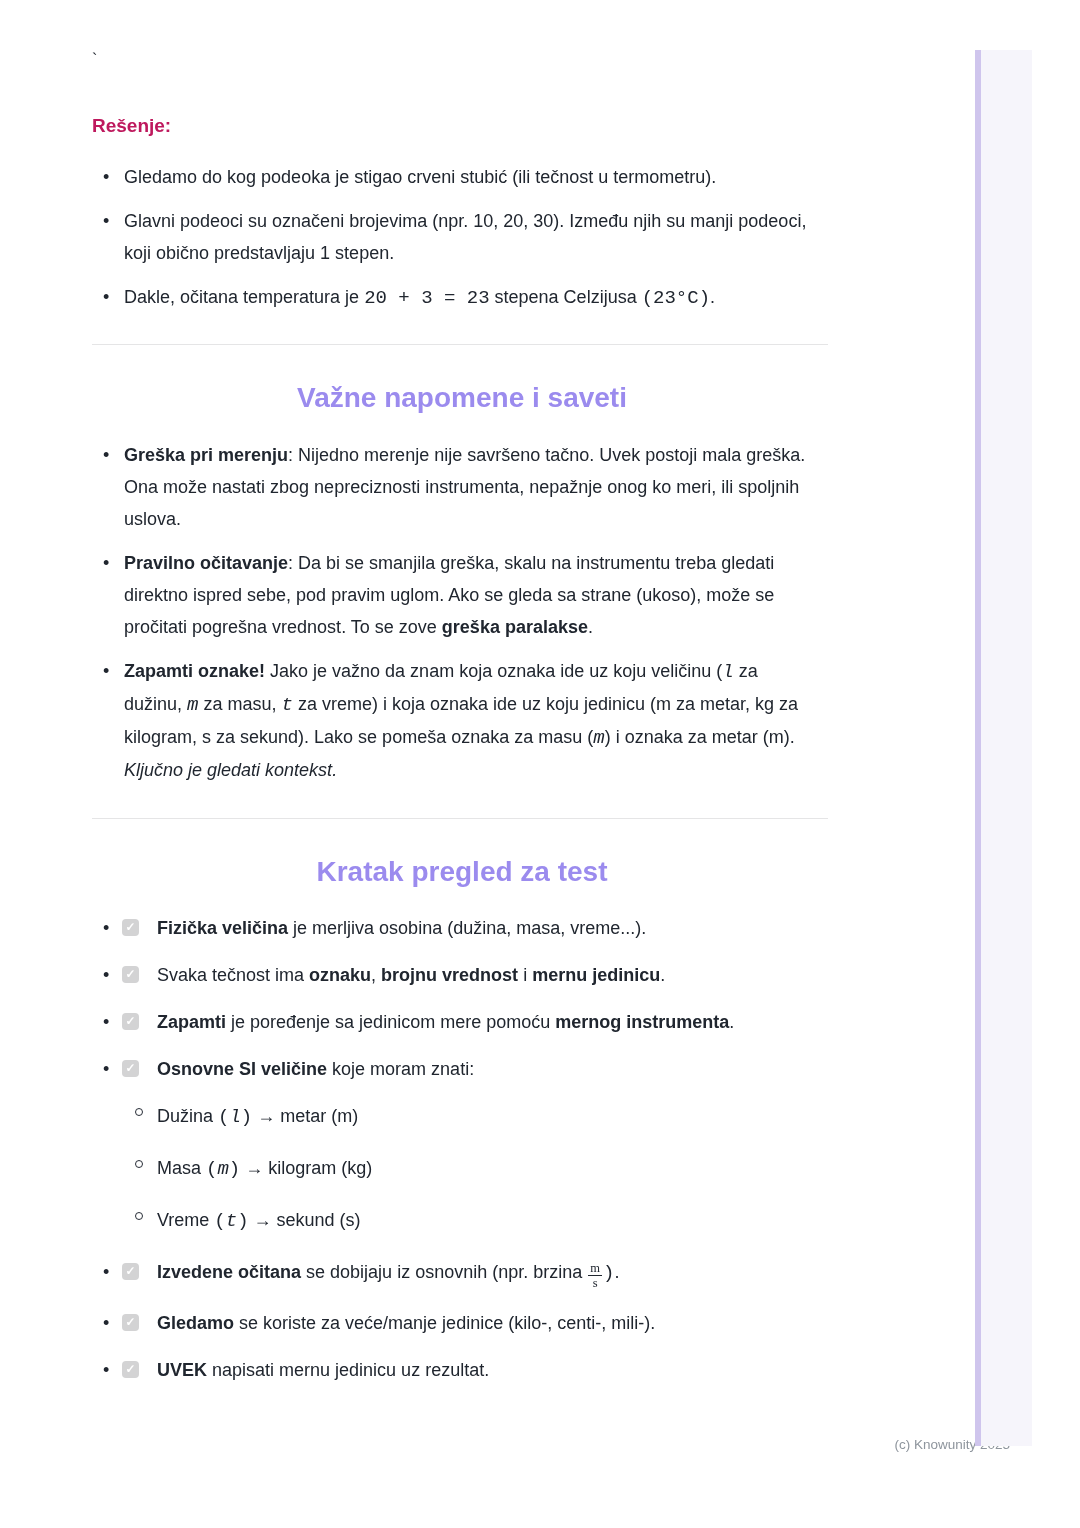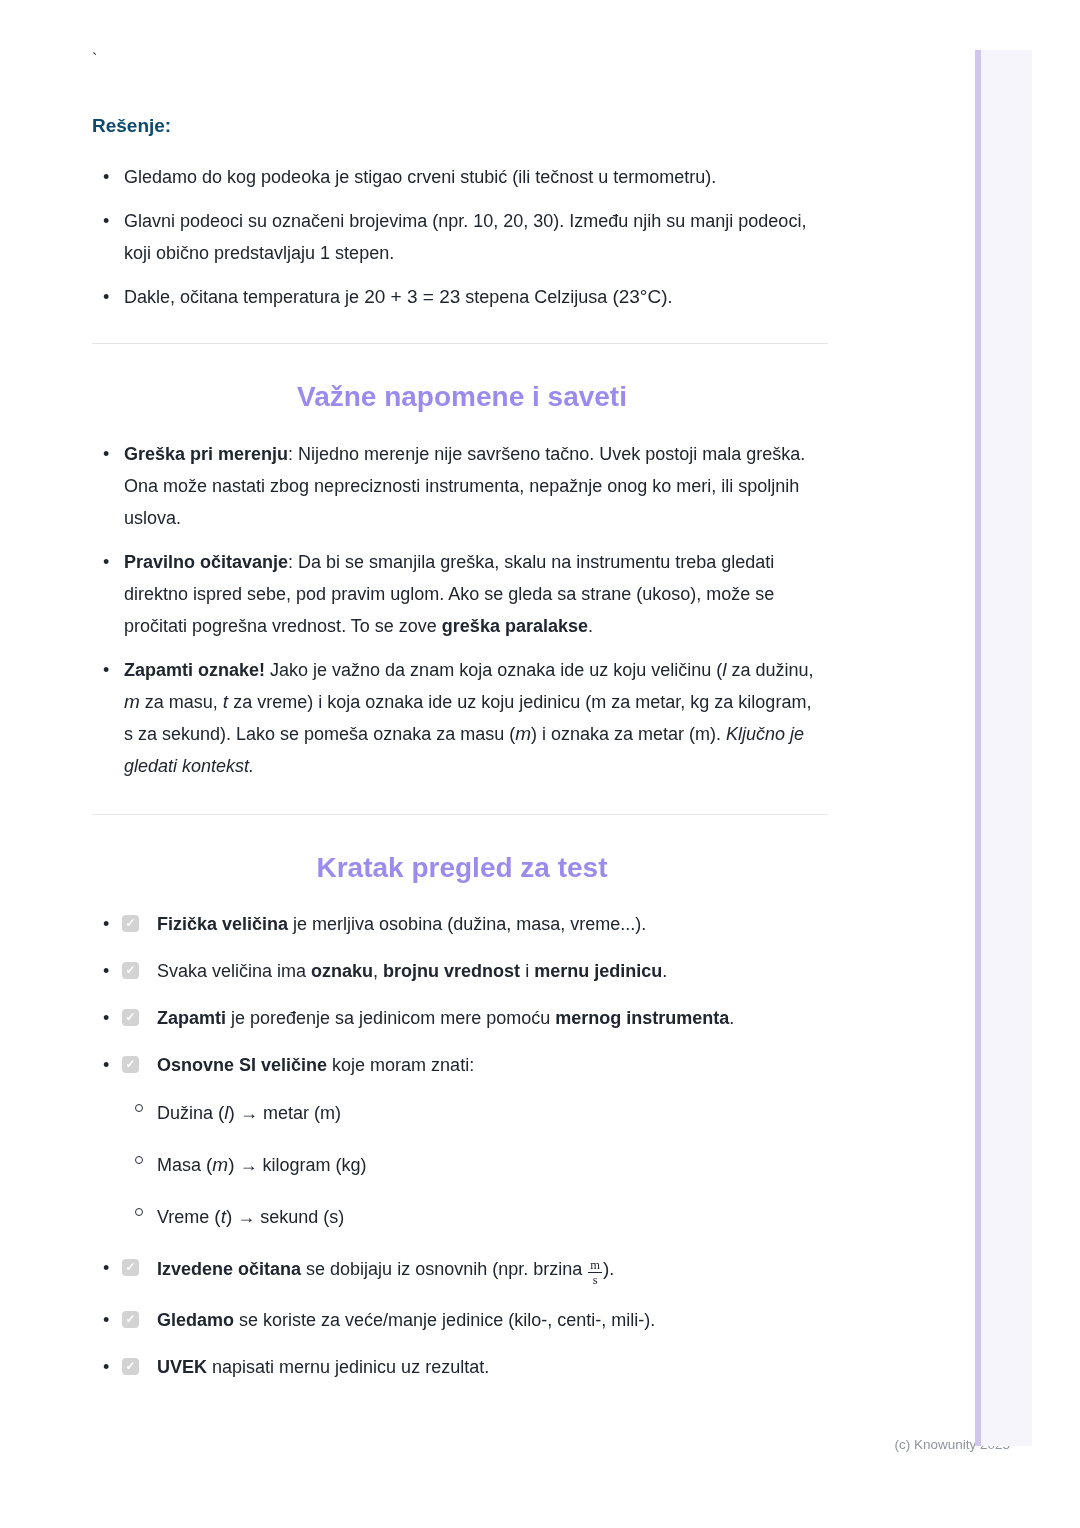--- a/index.html
+++ b/index.html
@@ -31,21 +31,21 @@
   .content {
     position: absolute;
     left: 92px; top: 52px;
     width: 740px;
     z-index: 1;
   }
   .stray-char {
     font-size: 16px; line-height: 16px; color: #2a2f38;
   }
   .h-dark {
-    font-size: 19px; font-weight: 700; color: #0c4a6e;
+    font-size: 19px; font-weight: 700; color: #be185d;
     margin: 47px 0 0 0; line-height: 22px;
   }
   .h-purple {
     font-size: 28px; font-weight: 700; color: #9b8bee;
     margin: 36px 0 0 0; line-height: 34px; text-align: center;
   }
   .divider {
     height: 1px; background: #e5e5e6;
     margin-top: 32px; border: 0;
     width: 736px;
@@ -102,21 +102,21 @@
     content: "";
     position: absolute; left: 0; top: 9px;
     width: 6px; height: 6px;
     border: 1.7px solid #272d37;
     border-radius: 50%;
     background: transparent;
   }
 
   .b { font-weight: 700; }
   .i { font-style: italic; }
-  .serif { font-family: Liberation Sans, sans-serif; font-size: 19px; }
+  .serif { font-family: Liberation Mono, monospace; font-size: 19px; }
 
   .frac {
     display: inline-block;
     vertical-align: -0.5em;
     text-align: center;
     font-family: "Liberation Serif", serif;
     line-height: 1;
     margin: 0 1px;
   }
   .frac .num {
@@ -162,21 +162,21 @@
       <li class="bullet-item"><span><span class="b">Pravilno očitavanje</span><span>: Da bi se smanjila greška, skalu na instrumentu treba gledati direktno ispred sebe, pod pravim uglom. Ako se gleda sa strane (ukoso), može se pročitati pogrešna vrednost. To se zove </span><span class="b">greška paralakse</span><span>.</span></span></li>
       <li class="bullet-item"><span><span class="b">Zapamti oznake!</span><span> Jako je važno da znam koja oznaka ide uz koju veličinu (</span><span class="i serif">l</span><span> za dužinu, </span><span class="i serif">m</span><span> za masu, </span><span class="i serif">t</span><span> za vreme) i koja oznaka ide uz koju jedinicu (m za metar, kg za kilogram, s za sekund). Lako se pomeša oznaka za masu (</span><span class="i serif">m</span><span>) i oznaka za metar (m). </span><span class="i">Ključno je gledati kontekst.</span></span></li>
     </ul>
 
   <div class="divider"></div>
 
   <div class="h-purple">Kratak pregled za test</div>
 
   <ul class="doc-list tight">
       <li class="check-item"><span class="checkbox">✓</span><span><span class="b">Fizička veličina</span><span> je merljiva osobina (dužina, masa, vreme...).</span></span></li>
-      <li class="check-item"><span class="checkbox">✓</span><span><span>Svaka veličina ima </span><span class="b">oznaku</span><span>, </span><span class="b">brojnu vrednost</span><span> i </span><span class="b">mernu jedinicu</span><span>.</span></span></li>
+      <li class="check-item"><span class="checkbox">✓</span><span><span>Svaka tečnost ima </span><span class="b">oznaku</span><span>, </span><span class="b">brojnu vrednost</span><span> i </span><span class="b">mernu jedinicu</span><span>.</span></span></li>
       <li class="check-item"><span class="checkbox">✓</span><span><span class="b">Zapamti</span><span> je poređenje sa jedinicom mere pomoću </span><span class="b">mernog instrumenta</span><span>.</span></span></li>
       <li class="check-item"><span class="checkbox">✓</span><span><span class="b">Osnovne SI veličine</span><span> koje moram znati:</span></span><ul class="sub-list">
           <li class="circle-item"><span><span>Dužina </span><span class="serif">(</span><span class="i serif">l</span><span class="serif">)</span><span> → metar (m)</span></span></li>
           <li class="circle-item"><span><span>Masa </span><span class="serif">(</span><span class="i serif">m</span><span class="serif">)</span><span> → kilogram (kg)</span></span></li>
           <li class="circle-item"><span><span>Vreme </span><span class="serif">(</span><span class="i serif">t</span><span class="serif">)</span><span> → sekund (s)</span></span></li>
         </ul></li>
       <li class="check-item"><span class="checkbox">✓</span><span><span class="b">Izvedene očitana</span><span> se dobijaju iz osnovnih (npr. brzina </span><span class="frac"><span class="num">m</span><span class="den">s</span></span><span class="serif">)</span><span>.</span></span></li>
       <li class="check-item"><span class="checkbox">✓</span><span><span class="b">Gledamo</span><span> se koriste za veće/manje jedinice (kilo-, centi-, mili-).</span></span></li>
       <li class="check-item"><span class="checkbox">✓</span><span><span class="b">UVEK</span><span> napisati mernu jedinicu uz rezultat.</span></span></li>
     </ul>

